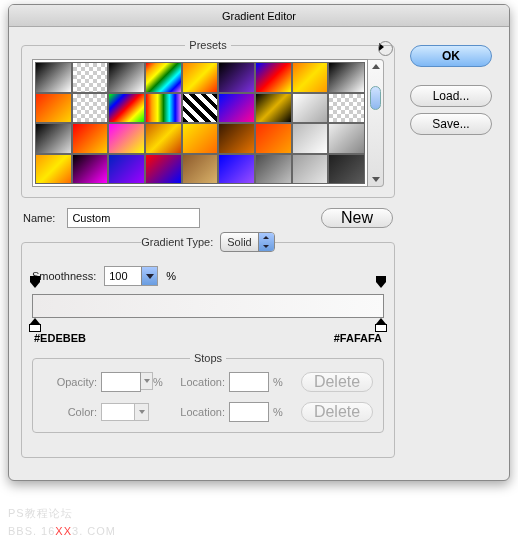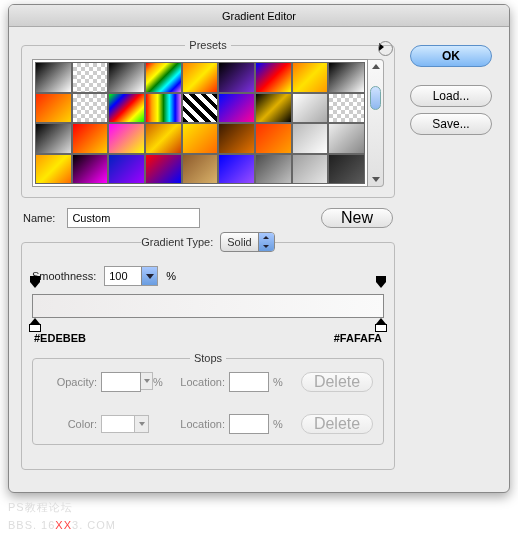--- a/index.html
+++ b/index.html
@@ -39,28 +39,28 @@
 .numfield .dd .tri { width: 0; height: 0; border-left: 4px solid transparent; border-right: 4px solid transparent; border-top: 5px solid #223; }
 .gbar-wrap { position: relative; margin: 8px 0 4px; }
 .gbar { height: 24px; border: 1px solid #888; background: linear-gradient(90deg,#edebeb,#fafafa); }
 .ostop { position: absolute; top: -12px; width: 10px; height: 12px; }
 .ostop .d { width: 0; height: 0; border-left: 5px solid transparent; border-right: 5px solid transparent; border-top: 6px solid #000; }
 .ostop .b { width: 10px; height: 6px; background: #000; position: absolute; top: -6px; }
 .cstop { position: absolute; bottom: -14px; width: 12px; height: 14px; }
 .cstop .d { width: 0; height: 0; border-left: 5px solid transparent; border-right: 5px solid transparent; border-bottom: 6px solid #000; position: absolute; top: 0; left: 1px; }
 .cstop .b { width: 12px; height: 8px; border: 1px solid #000; background: #fff; position: absolute; top: 6px; }
 .hexrow { display: flex; justify-content: space-between; font-weight: bold; font-size: 14px; margin: 14px 2px 8px; font-family: Arial; }
-.stops-grid { display: grid; grid-template-columns: 58px 52px 16px 60px 44px 16px auto; row-gap: 22px; align-items: center; color: #888; }
+.stops-grid { display: grid; grid-template-columns: 58px 52px 16px 60px 44px 16px auto; row-gap: 10px; align-items: center; color: #888; }
 .stops-grid .lbl2 { text-align: right; padding-right: 4px; }
 .smallin { border: 1px solid #bbb; background: #fff; height: 18px; width: 40px; }
 .dd2 { width: 14px; height: 18px; border: 1px solid #bbb; border-left: none; display: inline-flex; align-items: center; justify-content: center; }
 .dd2 .t { width: 0; height: 0; border-left: 3px solid transparent; border-right: 3px solid transparent; border-top: 4px solid #888; }
 .colorwell { width: 34px; height: 18px; border: 1px solid #bbb; background: #fff; display: inline-block; }
 .btn.dis { color: #aaa; border-color: #ccc; background: linear-gradient(#fafafa,#ececec); }
-.watermark { position: absolute; bottom: 12px; left: 8px; color: #ddd; font-size: 15px; letter-spacing: 1px; font-family: Arial; }
+.watermark { position: absolute; bottom: 6px; left: 8px; color: #ddd; font-size: 15px; letter-spacing: 1px; font-family: Arial; }
 .watermark .r { color: #f44; }
 .name-new { display: flex; align-items: center; gap: 12px; padding: 0 2px 4px; }
 .name-new .spacer { flex: 1; }
 </style>
 </head>
 <body>
 
 <div class="window">
   <div class="titlebar">
     <span>Gradient Editor</span>

